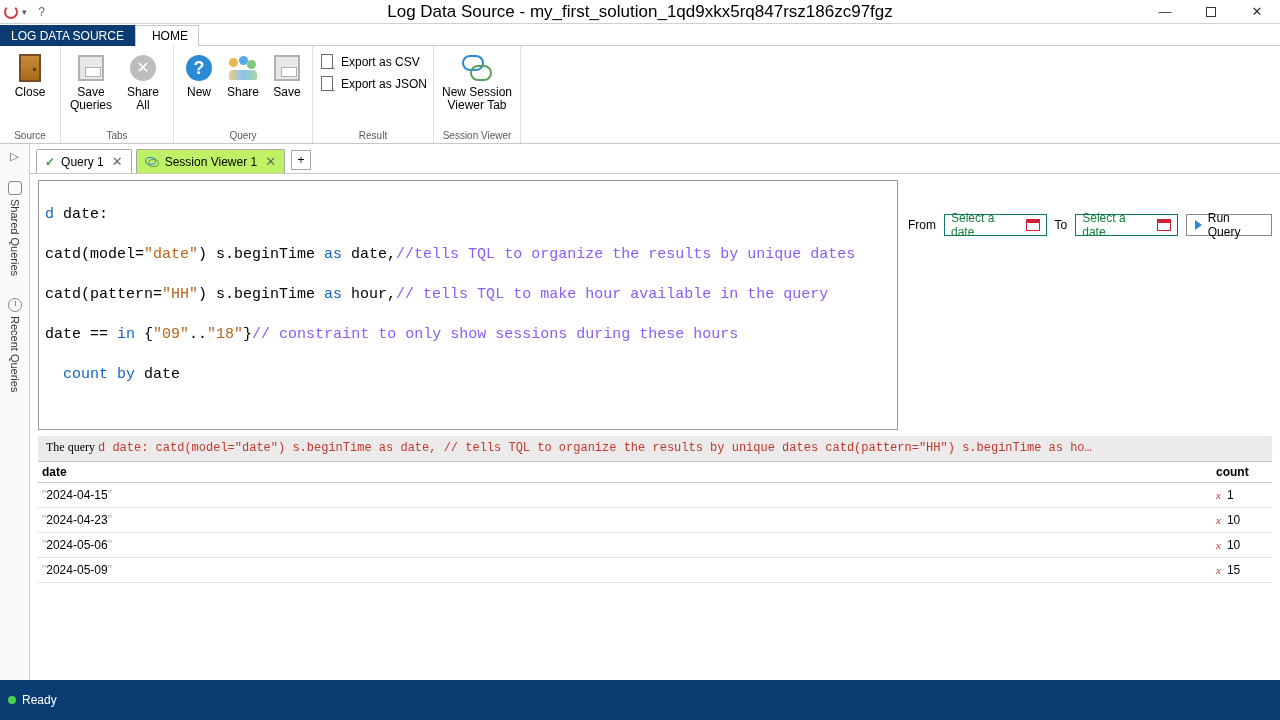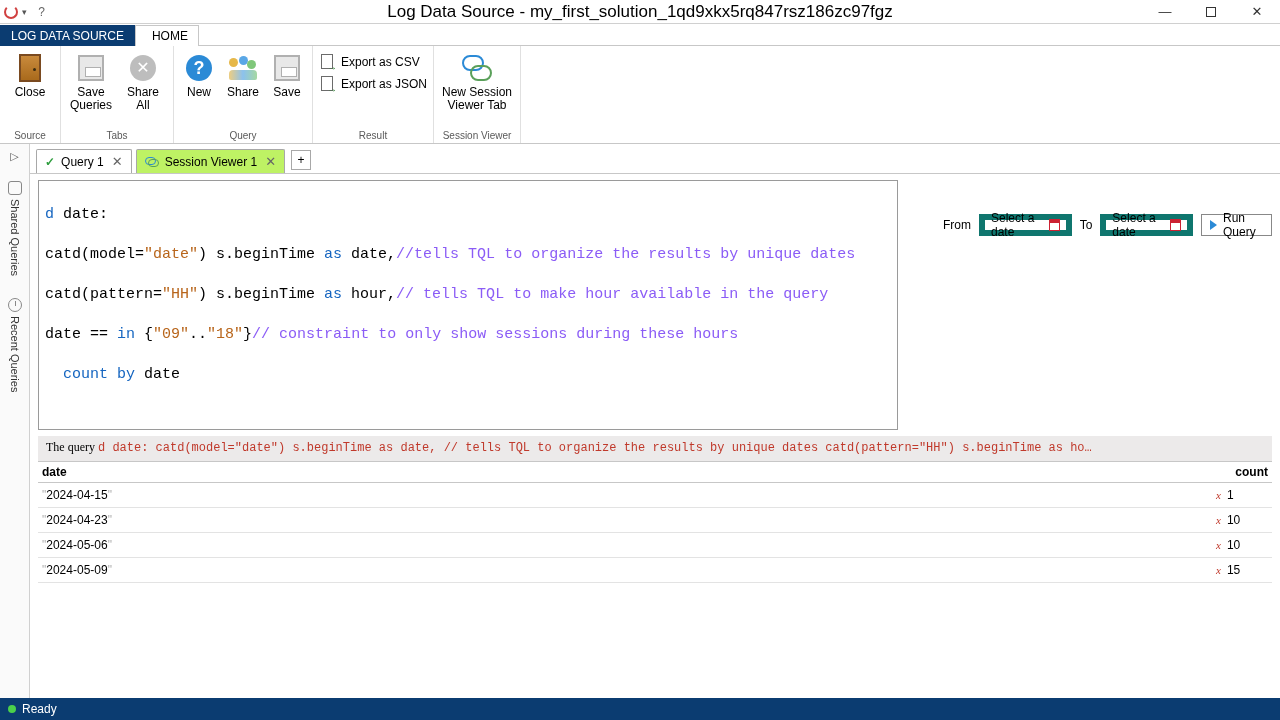--- a/index.html
+++ b/index.html
@@ -71,46 +71,46 @@
 .dtab .svicn::after{content:"";position:absolute;right:0;bottom:0;width:9px;height:6px;border:1px solid #5aa05a;border-radius:4px;}
 .dtab .x{color:#666; font-size:13px; margin-left:2px;}
 .dtabadd { width:20px; height:20px; border:1px solid #a8a8a8; display:flex; align-items:center; justify-content:center; margin-bottom:3px; margin-left:2px;}
 
 
 .queryrow { display:flex; gap:10px; padding:6px 8px 6px 8px; align-items:flex-start;}
 .codebox { flex:0 0 860px; border:1px solid #9a9a9a; padding:4px 0 4px 0; font-family:"Consolas","Courier New",monospace; font-size:15px; line-height:20px; white-space:pre; overflow:hidden;}
 .codebox .ln{padding:0 6px;font-family:Liberation Mono, monospace;}
 .c-kw{color:#1565c0;} .c-str{color:#b8651b;} .c-cmt{color:#8b5cf6;} .c-plain{color:#000;}
 
-.controls { flex:1; display:flex; align-items:center; gap:8px; padding-top:34px; flex-wrap:nowrap;margin-left:35px;}
+.controls { flex:1; display:flex; align-items:center; gap:8px; padding-top:34px; flex-wrap:nowrap;}
 .flabel{font-size:12px;}
-.datebox{border:6px solid #0f766e; padding:2px 6px 2px 6px; display:flex; align-items:center; gap:8px; height:22px; font-size:12px; color:#000000;}
+.datebox{border:1px solid #0f766e; padding:2px 6px 2px 6px; display:flex; align-items:center; gap:8px; height:22px; font-size:12px; color:#15803d;}
 .datebox .cal{width:14px;height:12px;border:1px solid #c23; position:relative;}
 .datebox .cal::before{content:"";position:absolute;left:0;right:0;top:0;height:3px;background:#c23;}
 .runbtn{border:1px solid #888; padding:2px 8px; display:flex; align-items:center; gap:6px; height:22px; margin-left:auto;}
 .runbtn .tri{width:0;height:0;border-left:7px solid #2b8ad6;border-top:5px solid transparent;border-bottom:5px solid transparent;}
 
 
 .qstatus { background:#eceaea; padding:4px 8px 6px 8px; font-size:12px; margin:0 8px;}
 .qstatus .ql{font-family:"Consolas","Courier New",monospace; color:#c0392b; white-space:nowrap; overflow:hidden;}
 .qstatus .ql .pref{font-family:"Segoe UI"; color:#000;}
 
 
 .rtable { margin:0 8px; border-top:1px solid #c7c7c7;}
 .rhead { display:flex; font-weight:bold; font-size:12px; border-bottom:1px solid #c7c7c7; background:#fff;}
-.rhead .c1{flex:1; padding:3px 4px;} .rhead .c2{width:60px; text-align:right; padding:3px 4px;}
+.rhead .c1{flex:1; padding:3px 4px;} .rhead .c2{width:60px; padding:3px 4px;}
 .rrow { display:flex; border-bottom:1px solid #e3e3e3; font-size:12px;}
 .rrow .c1{flex:1; padding:5px 4px;} .rrow .c2{width:60px; padding:5px 4px; display:flex; align-items:center; gap:6px; justify-content:flex-start;}
 .rrow .quote{color:#b0b0b0;}
 .rrow .xmark{color:#c0392b; font-style:italic; font-family:serif; font-size:11px;}
 
 .filler{flex:1;}
 
 
-.statusbar{height:22px;background:#0b3c71;color:#fff;display:flex;align-items:center;padding:0 8px;font-size:12px;gap:6px;}
+.statusbar{height:40px;background:#0b3c71;color:#fff;display:flex;align-items:center;padding:0 8px;font-size:12px;gap:6px;}
 .statusbar .dot{width:8px;height:8px;background:#4bd04b;border-radius:50%;}
 </style>
 </head>
 <body>
 
 <div class="titlebar">
   <div class="appicon"></div>
   <div class="qatdrop">▾</div>
   <div class="title">Log Data Source - my_first_solution_1qd9xkx5rq847rsz186zc97fgz</div>
   <div class="helpbtn">?</div>

